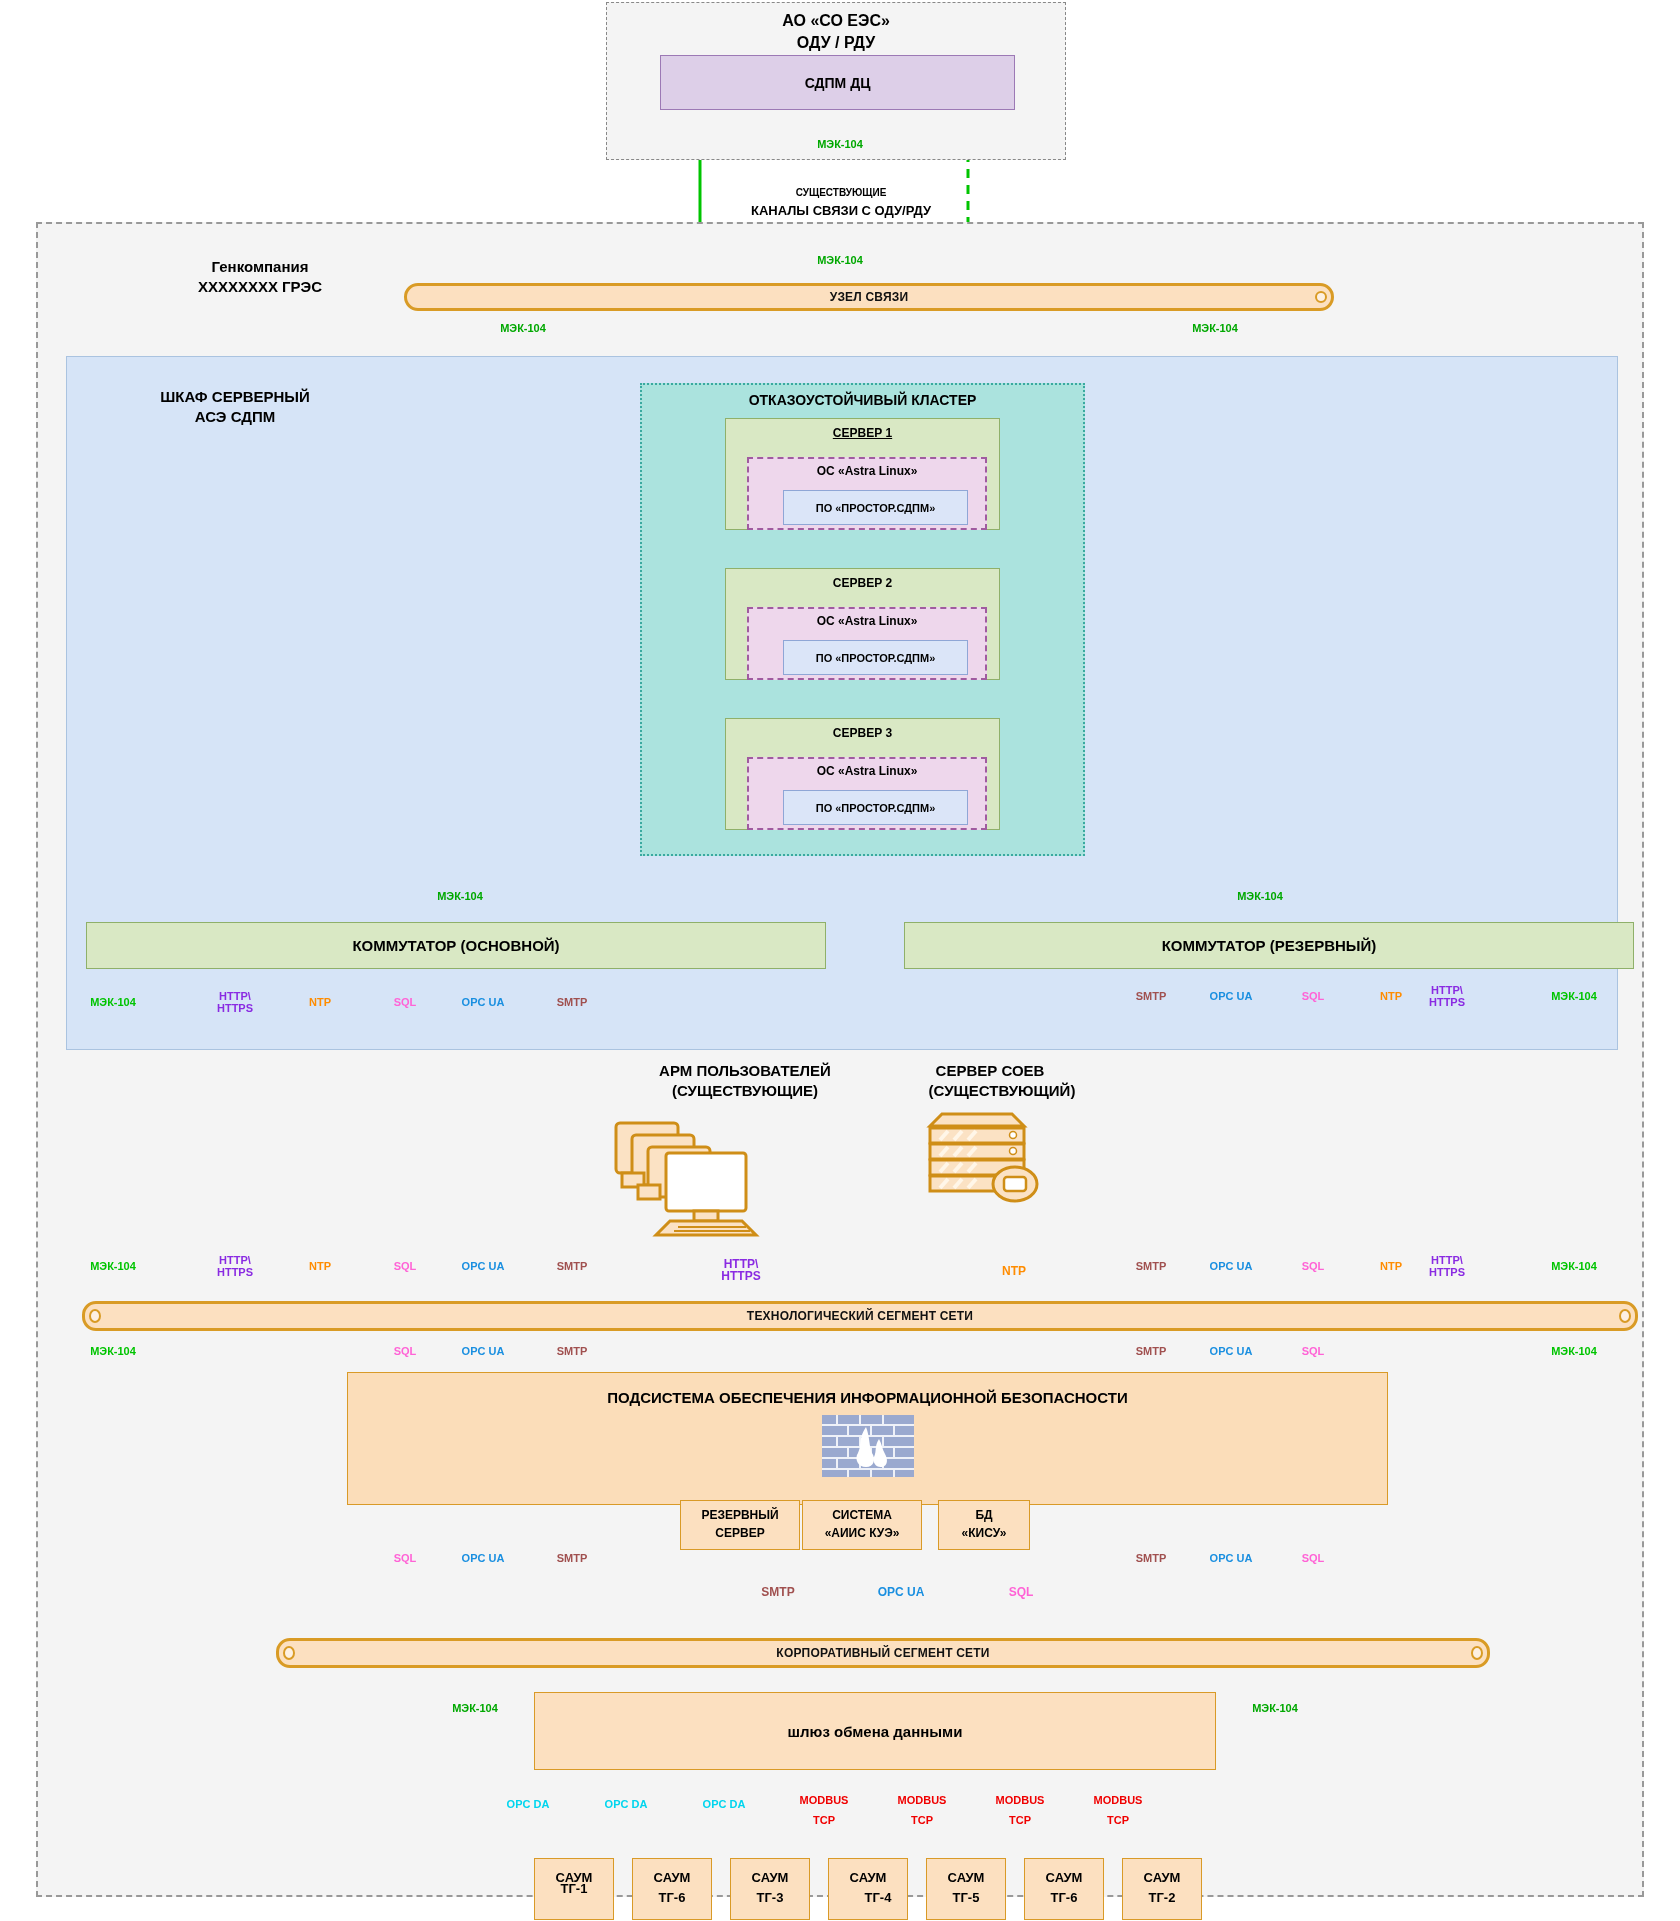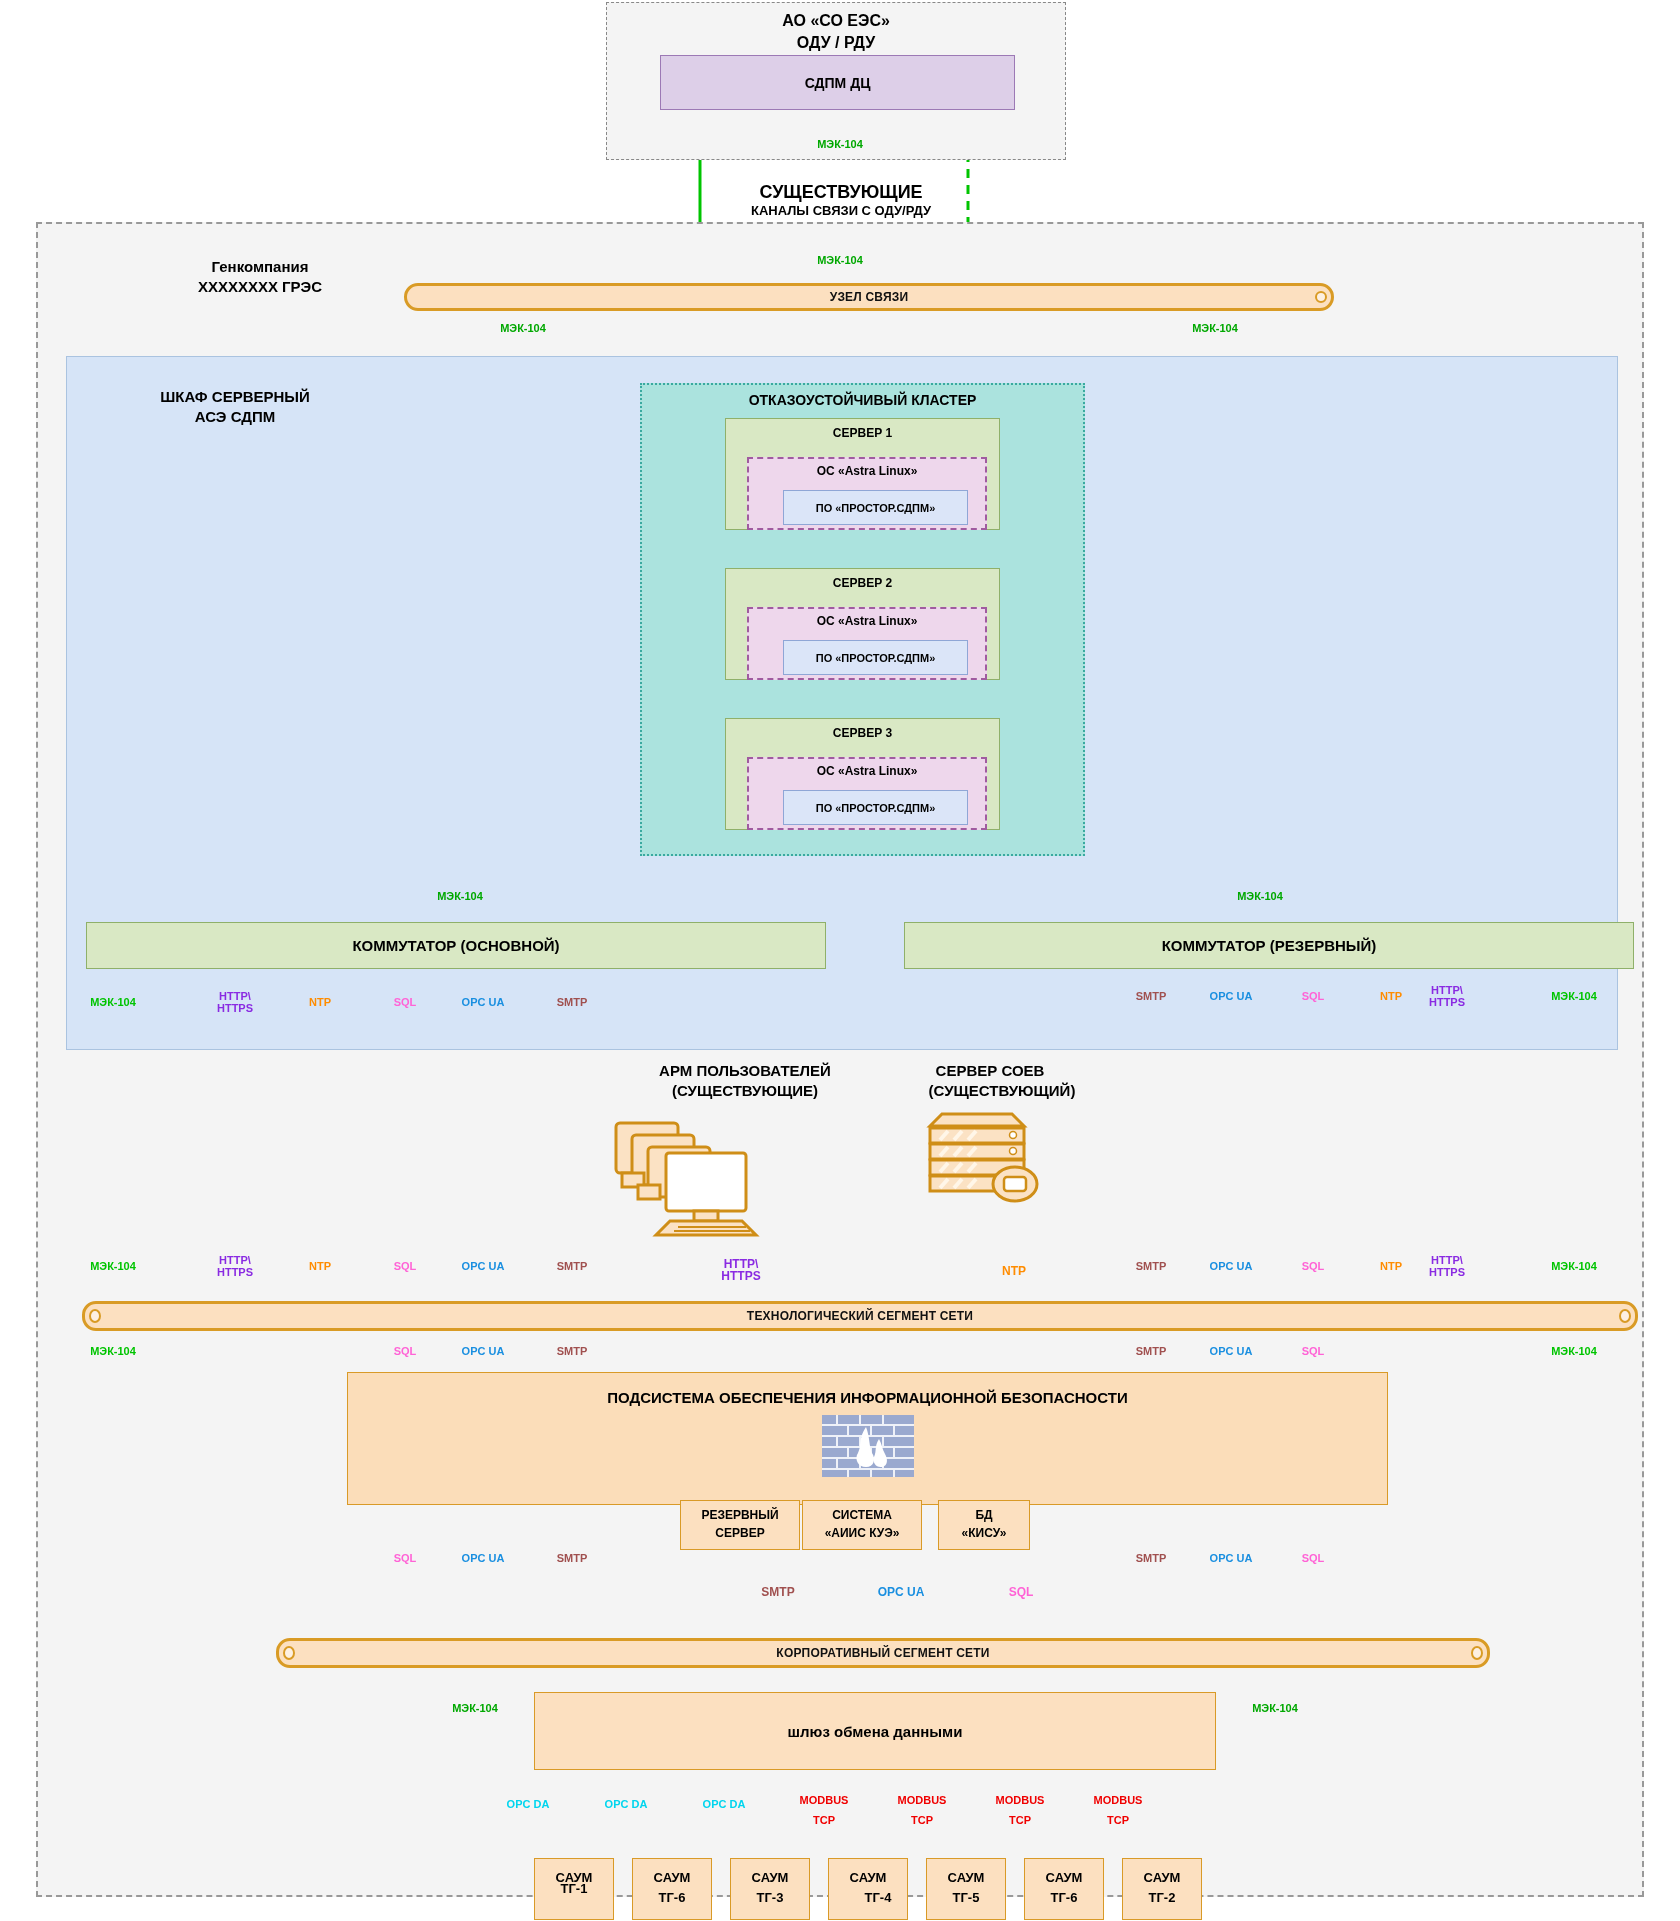--- a/index.html
+++ b/index.html
@@ -160,21 +160,21 @@
     <line x1="1064" y1="1770" x2="1064" y2="1858" stroke="#f00000" stroke-width="4" marker-end="url(#ahR)" marker-start="url(#ahR)"></line>
     <line x1="1162" y1="1770" x2="1162" y2="1858" stroke="#f00000" stroke-width="4" marker-end="url(#ahR)" marker-start="url(#ahR)"></line>
   </svg>
 
   <div class="abs so-box" style="left:606px;top:2px;width:460px;height:158px;"></div>
   <div class="abs ctr bold" style="left:606px;top:10px;width:460px;height:22px;font-size:16px;">АО «СО ЕЭС»</div>
   <div class="abs ctr bold" style="left:606px;top:32px;width:460px;height:22px;font-size:16px;">ОДУ / РДУ</div>
   <div class="abs sdpm-dc ctr bold" style="left:660px;top:55px;width:355px;height:55px;font-size:14px;">СДПМ ДЦ</div>
   <div class="abs ctr bold" style="left:760px;top:136px;width:160px;height:16px;font-size:11px;color:#00a800;">МЭК-104</div>
 
-  <div class="abs ctr bold" style="left:706px;top:183px;width:270px;height:18px;font-size:18px;">СУЩЕСТВУЮЩИЕ</div>
+  <div class="abs ctr bold" style="left:706px;top:183px;width:270px;height:18px;font-size:10px;">СУЩЕСТВУЮЩИЕ</div>
   <div class="abs ctr bold" style="left:676px;top:201px;width:330px;height:18px;font-size:13px;">КАНАЛЫ СВЯЗИ С ОДУ/РДУ</div>
 
   <div class="abs dash-box" style="left:36px;top:222px;width:1608px;height:1675px;"></div>
   <div class="abs bold" style="left:100px;top:258px;width:320px;font-size:15px;text-align:center;">Генкомпания</div>
   <div class="abs bold" style="left:100px;top:278px;width:320px;font-size:15px;text-align:center;">ХХХХХХХХ ГРЭС</div>
 
   <div class="abs ctr bold" style="left:760px;top:252px;width:160px;height:16px;font-size:11px;color:#00a800;">МЭК-104</div>
 
   <div class="bus" style="left:404px;top:283px;width:930px;height:28px;">
     <div class="cap"></div>
@@ -184,21 +184,21 @@
   <div class="abs ctr bold" style="left:1160px;top:320px;width:110px;height:16px;font-size:11px;color:#00a800;">МЭК-104</div>
 
   <div class="abs cabinet" style="left:66px;top:356px;width:1552px;height:694px;"></div>
   <div class="abs bold" style="left:90px;top:388px;width:290px;font-size:15px;text-align:center;">ШКАФ СЕРВЕРНЫЙ</div>
   <div class="abs bold" style="left:90px;top:408px;width:290px;font-size:15px;text-align:center;">АСЭ СДПМ</div>
 
   <div class="abs cluster" style="left:640px;top:383px;width:445px;height:473px;"></div>
   <div class="abs ctr bold" style="left:640px;top:389px;width:445px;height:22px;font-size:14px;">ОТКАЗОУСТОЙЧИВЫЙ КЛАСТЕР</div>
 
   <div class="abs server" style="left:725px;top:418px;width:275px;height:112px;"></div>
-  <div class="abs ctr bold" style="left:725px;top:424px;width:275px;height:18px;font-size:12px;">СЕРВЕР 1</div>
+  <div class="abs ctr bold" style="left:725px;top:424px;width:275px;height:18px;font-size:12px;text-decoration:underline;">СЕРВЕР 1</div>
   <div class="abs os-box" style="left:747px;top:457px;width:240px;height:73px;"></div>
   <div class="abs ctr bold" style="left:747px;top:462px;width:240px;height:18px;font-size:12px;">ОС «Astra Linux»</div>
   <div class="abs po-box ctr bold" style="left:783px;top:490px;width:185px;height:35px;font-size:11px;">ПО «ПРОСТОР.СДПМ»</div>
 
   <div class="abs server" style="left:725px;top:568px;width:275px;height:112px;"></div>
   <div class="abs ctr bold" style="left:725px;top:574px;width:275px;height:18px;font-size:12px;">СЕРВЕР 2</div>
   <div class="abs os-box" style="left:747px;top:607px;width:240px;height:73px;"></div>
   <div class="abs ctr bold" style="left:747px;top:612px;width:240px;height:18px;font-size:12px;">ОС «Astra Linux»</div>
   <div class="abs po-box ctr bold" style="left:783px;top:640px;width:185px;height:35px;font-size:11px;">ПО «ПРОСТОР.СДПМ»</div>
 

